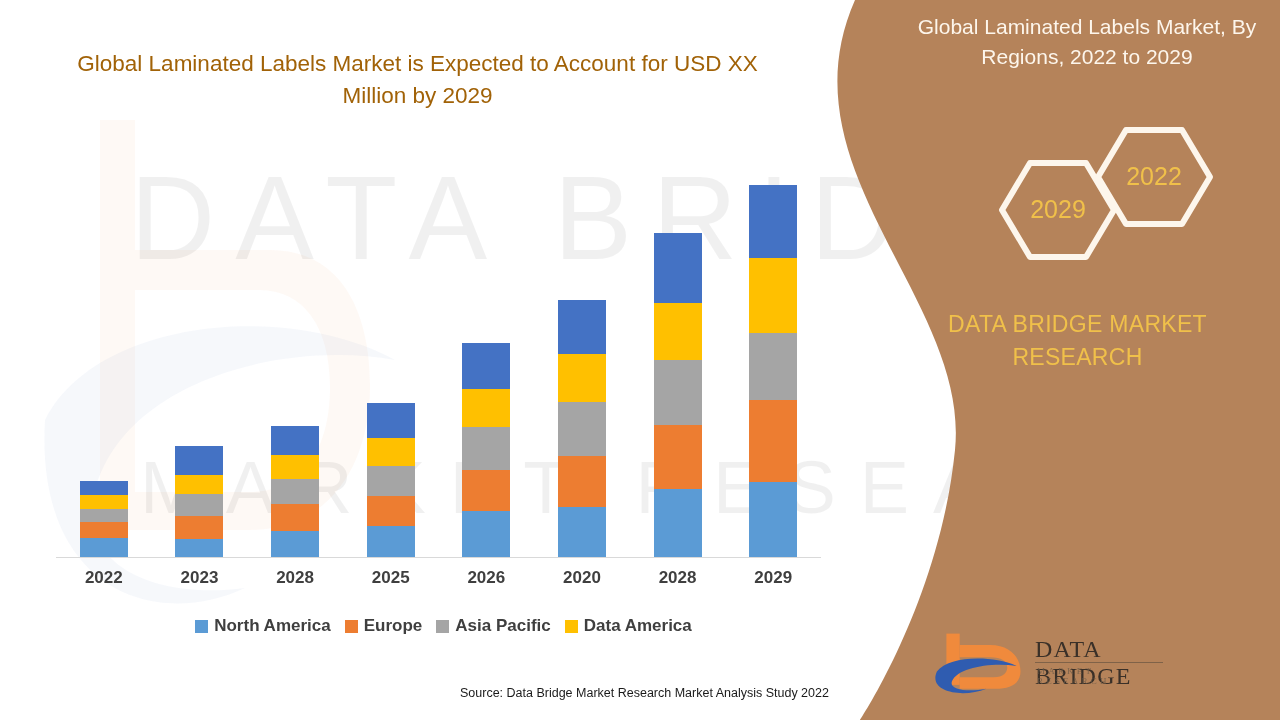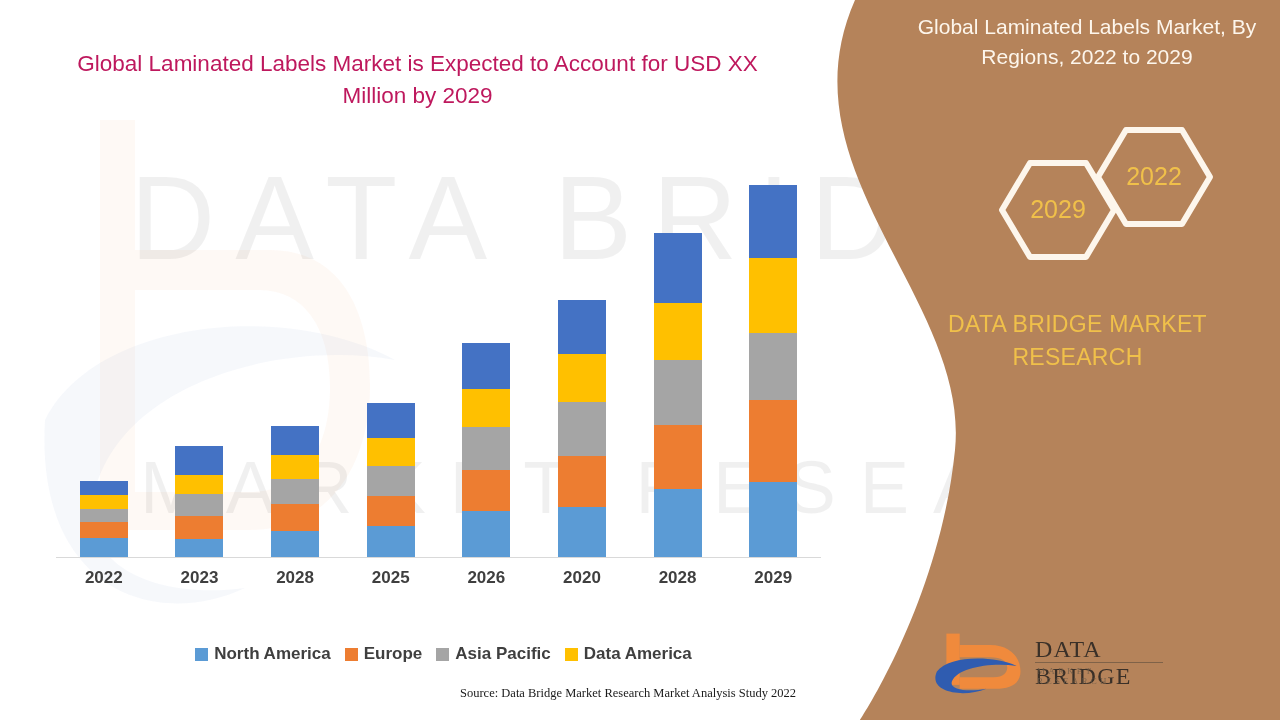--- a/index.html
+++ b/index.html
@@ -29,52 +29,52 @@
     opacity:0.10;
   }
   .wm-curve {
     position:absolute; left:35px; top:300px; width:420px; height:330px;
     opacity:0.12;
   }
 
   
   .chart-title {
     position:absolute; left:60px; top:48px; width:715px;
-    text-align:center; color:#be185d; font-size:22.5px; line-height:1.42;
+    text-align:center; color:#a16207; font-size:22.5px; line-height:1.42;
     font-weight:400;
   }
 
   .plot { position:absolute; left:56px; top:150px; width:765px; height:408px; }
   .axis-line { position:absolute; left:0; bottom:0; width:765px; height:1px; background:#d9d9d9; }
 
   .bars { position:absolute; left:0; bottom:1px; width:765px; height:407px;
           display:flex; align-items:flex-end; }
   .bar-slot { flex:1 1 0; display:flex; justify-content:center; align-items:flex-end; height:100%; }
   .bar { width:48px; display:flex; flex-direction:column; justify-content:flex-end; }
   .seg { width:100%; }
 
   .xlabels { position:absolute; left:56px; top:568px; width:765px; display:flex; }
   .xlabel { flex:1 1 0; text-align:center; font-size:17px; font-weight:bold; color:#3f3f3f; }
 
   .legend {
-    position:absolute; left:56px; top:644px; width:775px;
+    position:absolute; left:56px; top:616px; width:775px;
     display:flex; justify-content:center; align-items:center; gap:14px;
   }
   .legend-item { display:flex; align-items:center; gap:6px; }
   .swatch { width:13px; height:13px; display:inline-block; flex:0 0 auto; }
   .legend-label { font-size:17px; font-weight:bold; color:#3f3f3f; white-space:nowrap; }
 
   
   .footer-left {
     position:absolute; left:30px; top:686px;
     font-family:"Liberation Serif", serif; font-size:12.5px; color:#1a1a1a;
   }
   .footer-source {
     position:absolute; left:460px; top:686px;
-    font-family:Liberation Serif, serif; font-size:12.5px; color:#1a1a1a;
+    font-family:Liberation Sans, sans-serif; font-size:12.5px; color:#1a1a1a;
   }
 
   
   .panel-svg { position:absolute; left:820px; top:0; width:460px; height:720px; }
 
   .panel-content { position:absolute; left:860px; top:0; width:420px; height:668px; }
 
   .panel-title {
     position:absolute; left:32px; top:12px; width:390px;
     text-align:center; color:#fdf6ec; font-size:21px; line-height:1.45; font-weight:400;

